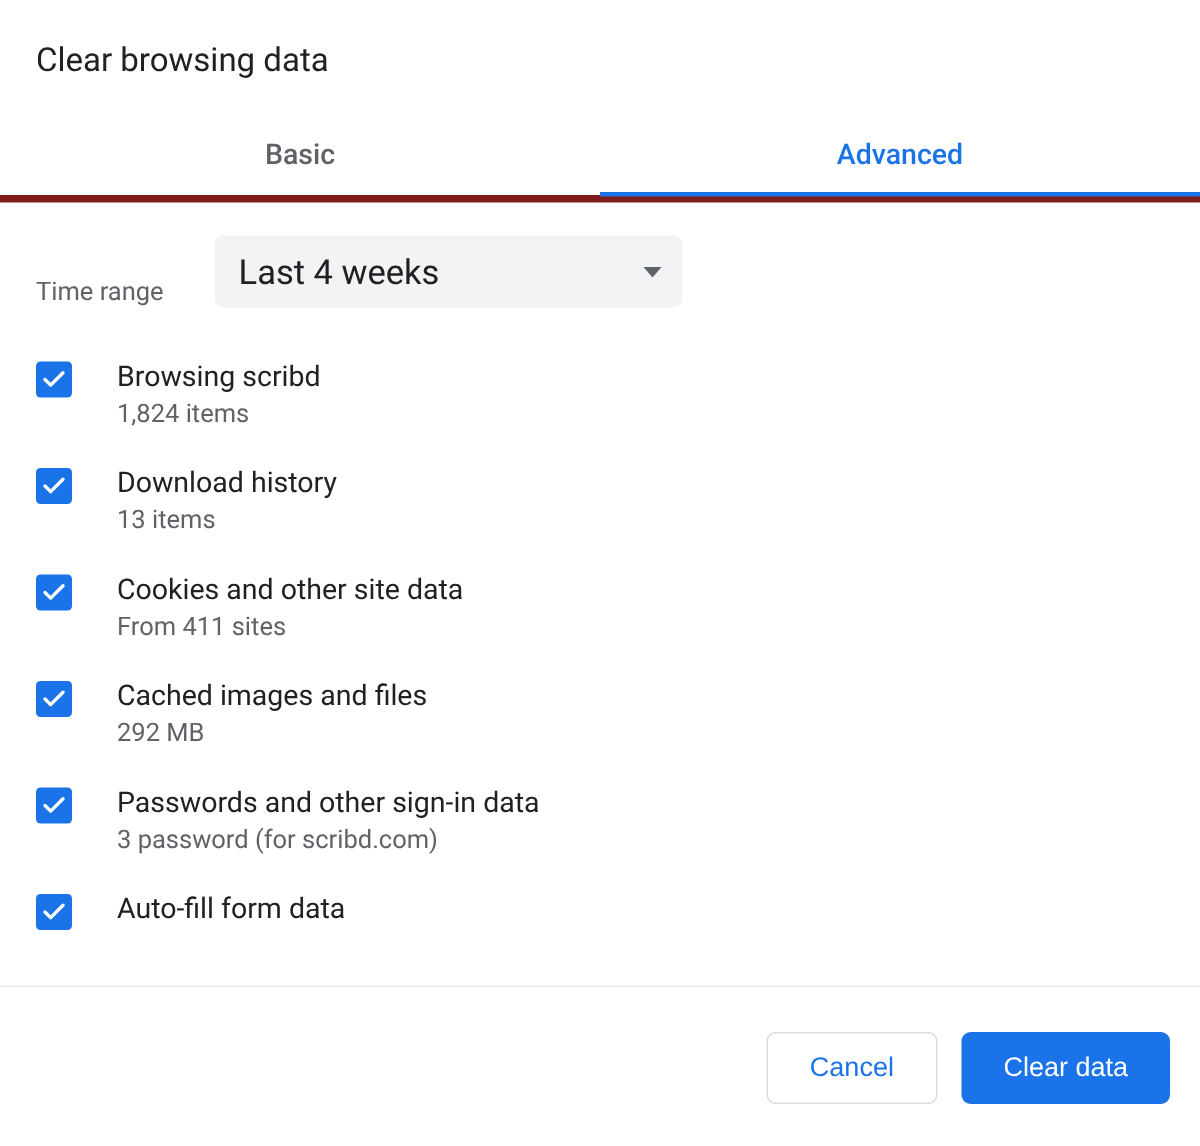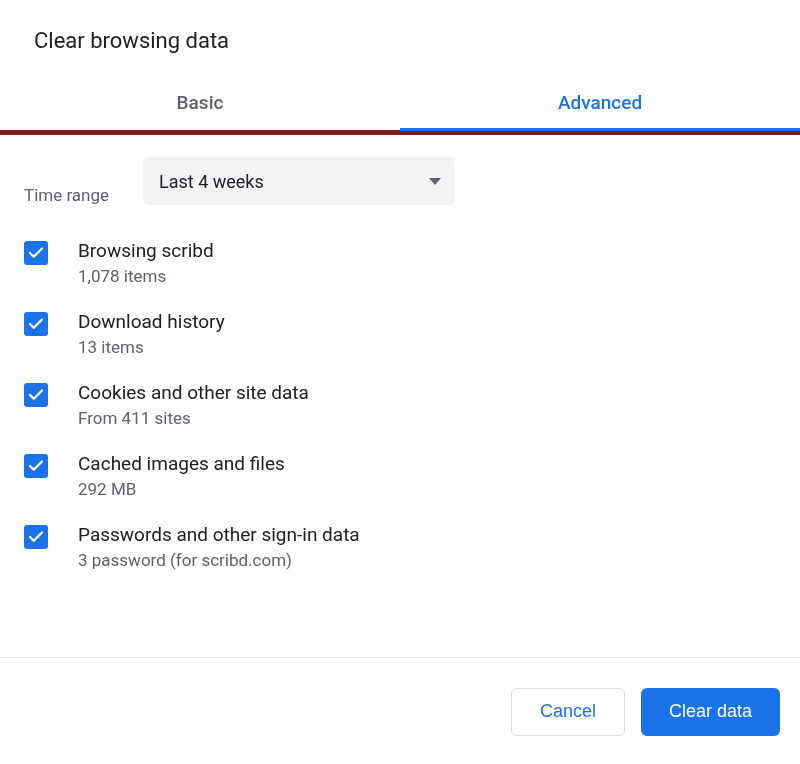--- a/index.html
+++ b/index.html
@@ -1,27 +1,27 @@
 <!DOCTYPE html>
 <html><head>
   <meta charset="utf-8">
   <style>
     * { box-sizing: border-box; margin: 0; padding: 0; }
     html, body { width: 800px; height: 764px; font-family: 'Roboto', 'Segoe UI', Arial, sans-serif; background: #fff; color: #202124; overflow: hidden; }
     .dialog { width: 800px; height: 764px; display: flex; flex-direction: column; background: #fff; position: relative; }
     .header { padding: 28px 24px 24px 24px; }
-    .title { font-size: 22px; font-weight: 400; color: #202124; margin-left: 10px; }
+    .title { font-size: 22px; font-weight: 400; color: #202124; }
     .tabs { display: flex; border-bottom: 5px solid #7f1d1d; }
     .tab { flex: 1; text-align: center; padding: 14px 0 16px 0; font-size: 19px; font-weight: 500; color: #5f6368; cursor: pointer; position: relative; }
     .tab.active { color: #1a73e8; }
     .tab.active::after { content: ""; position: absolute; left: 0; right: 0; bottom: -1px; height: 3px; background: #1a73e8; }
     .body { padding: 22px 24px 0 24px; flex: 1 1 auto; overflow: hidden; }
     .time-row { display: flex; align-items: flex-end; gap: 34px; margin-bottom: 34px; }
     .time-label { font-size: 17px; color: #5f6368; }
-    .select { display: flex; align-items: center; justify-content: space-between; width: 312px; height: 48px; padding: 0 14px 0 16px; background: #f1f3f4; border-radius: 6px; cursor: pointer; font-size: 18px; color: #202124; }
+    .select { display: flex; align-items: center; justify-content: space-between; width: 312px; height: 48px; padding: 0 14px 0 16px; background: #f1f3f4; border-radius: 6px; cursor: pointer; font-size: 23px; color: #202124; }
     .select .chev { width: 0; height: 0; border-left: 6px solid transparent; border-right: 6px solid transparent; border-top: 7px solid #5f6368; }
     .list { display: flex; flex-direction: column; gap: 24px; }
     .row { display: flex; align-items: flex-start; gap: 30px; }
     .cb { width: 24px; height: 24px; border-radius: 3px; background: #1a73e8; flex-shrink: 0; margin-top: 2px; cursor: pointer; display: flex; align-items: center; justify-content: center; }
     .cb svg { width: 18px; height: 18px; }
     .row-text { display: flex; flex-direction: column; gap: 4px; }
     .row-title { font-size: 19px; color: #202124; }
     .row-sub { font-size: 17px; color: #5f6368; }
     .footer-sep { position: absolute; left: 0; right: 0; bottom: 106px; height: 1px; background: #e8eaed; }
     .footer { position: absolute; left: 0; right: 0; bottom: 0; height: 106px; display: flex; align-items: center; justify-content: flex-end; gap: 16px; padding: 0 20px 20px 0; background: #fff; }
@@ -58,21 +58,21 @@
     <div class="list">
 
       <div class="row">
         <div class="cb">
           <svg viewBox="0 0 24 24">
               <path d="M20 6L9 17l-5-5" fill="none" stroke="#fff" stroke-width="3" stroke-linecap="round" stroke-linejoin="round"></path>
             </svg>
         </div>
         <div class="row-text">
           <div class="row-title">Browsing scribd</div>
-          <div class="row-sub">1,078 items</div>
+          <div class="row-sub">1,824 items</div>
         </div>
       </div>
 
       <div class="row">
         <div class="cb">
           <svg viewBox="0 0 24 24">
               <path d="M20 6L9 17l-5-5" fill="none" stroke="#fff" stroke-width="3" stroke-linecap="round" stroke-linejoin="round"></path>
             </svg>
         </div>
         <div class="row-text">
@@ -110,20 +110,30 @@
           <svg viewBox="0 0 24 24">
               <path d="M20 6L9 17l-5-5" fill="none" stroke="#fff" stroke-width="3" stroke-linecap="round" stroke-linejoin="round"></path>
             </svg>
         </div>
         <div class="row-text">
           <div class="row-title">Passwords and other sign-in data</div>
           <div class="row-sub">3 password (for scribd.com)</div>
         </div>
       </div>
 
+      <div class="row">
+        <div class="cb">
+          <svg viewBox="0 0 24 24">
+              <path d="M20 6L9 17l-5-5" fill="none" stroke="#fff" stroke-width="3" stroke-linecap="round" stroke-linejoin="round"></path>
+            </svg>
+        </div>
+        <div class="row-text">
+          <div class="row-title">Auto-fill form data</div>
+        </div>
+      </div>
 
     </div>
   </div>
 
   <div class="footer-sep"></div>
   <div class="footer">
     <button class="btn btn-secondary">
       <span>Cancel</span>
     </button>
     <button class="btn btn-primary">

